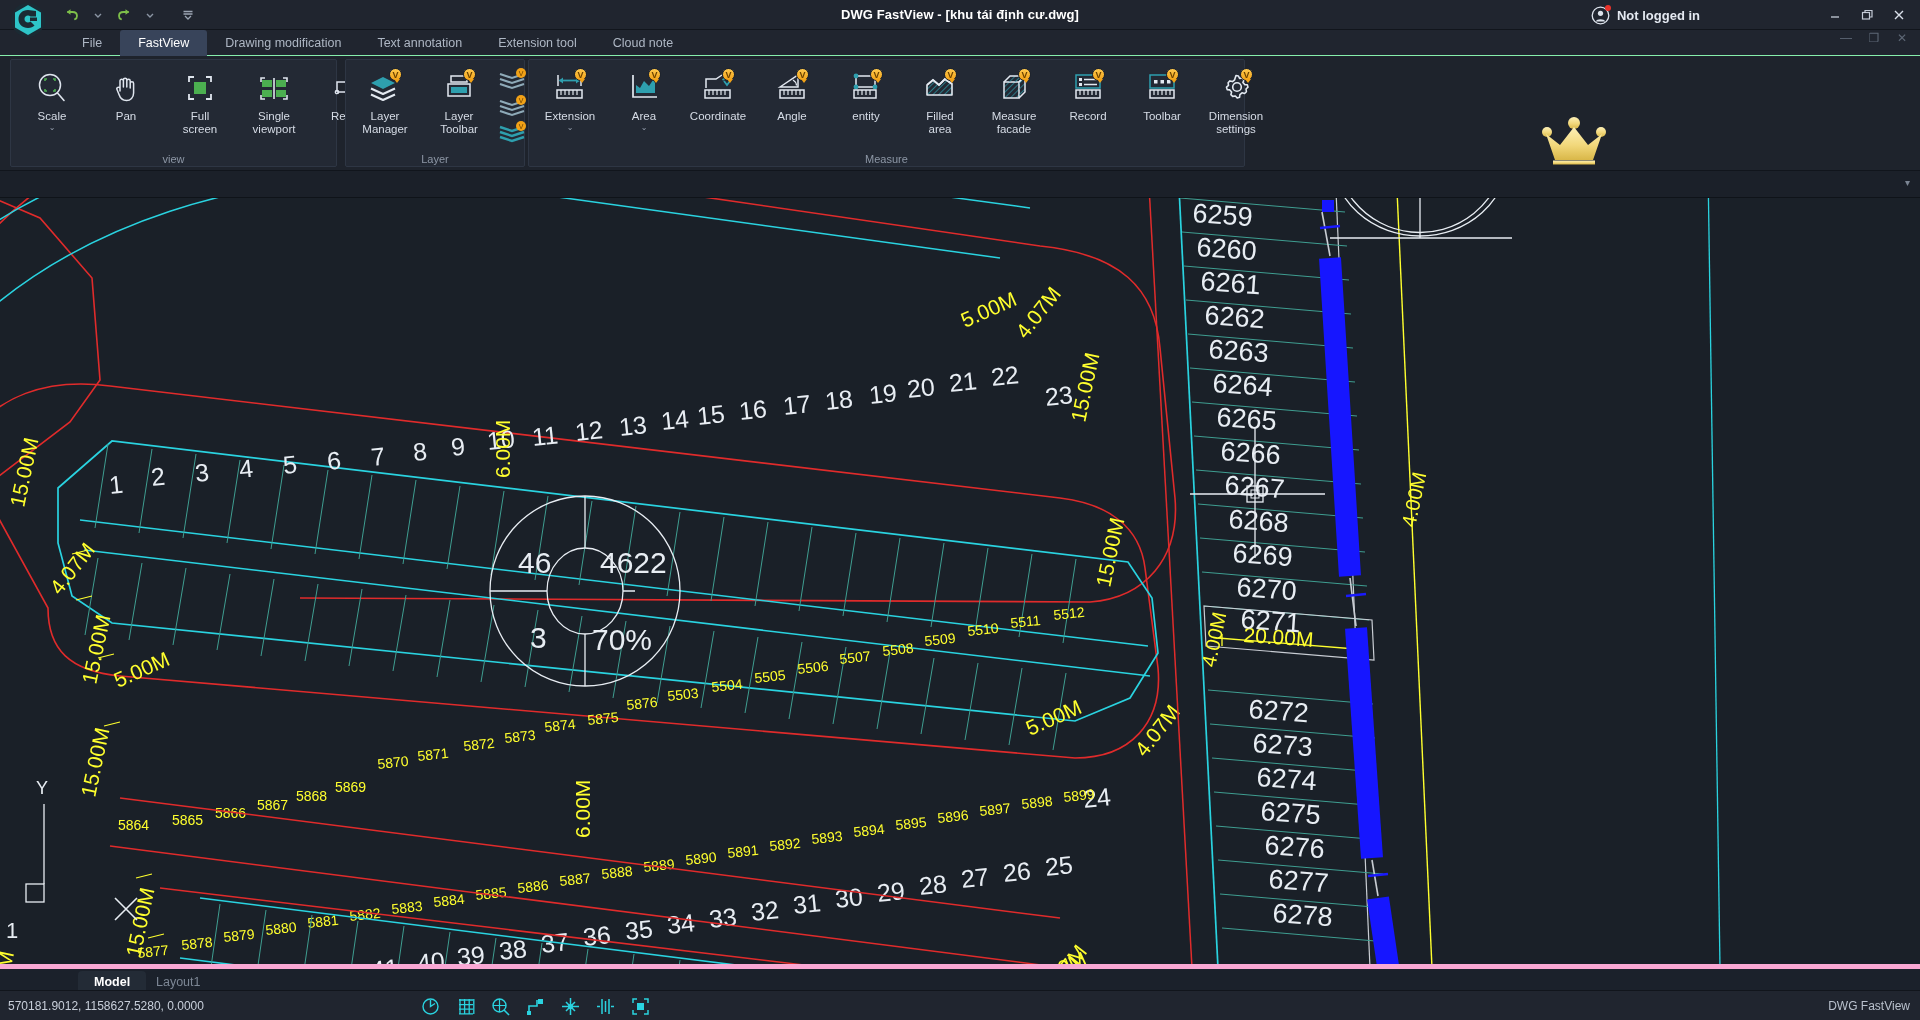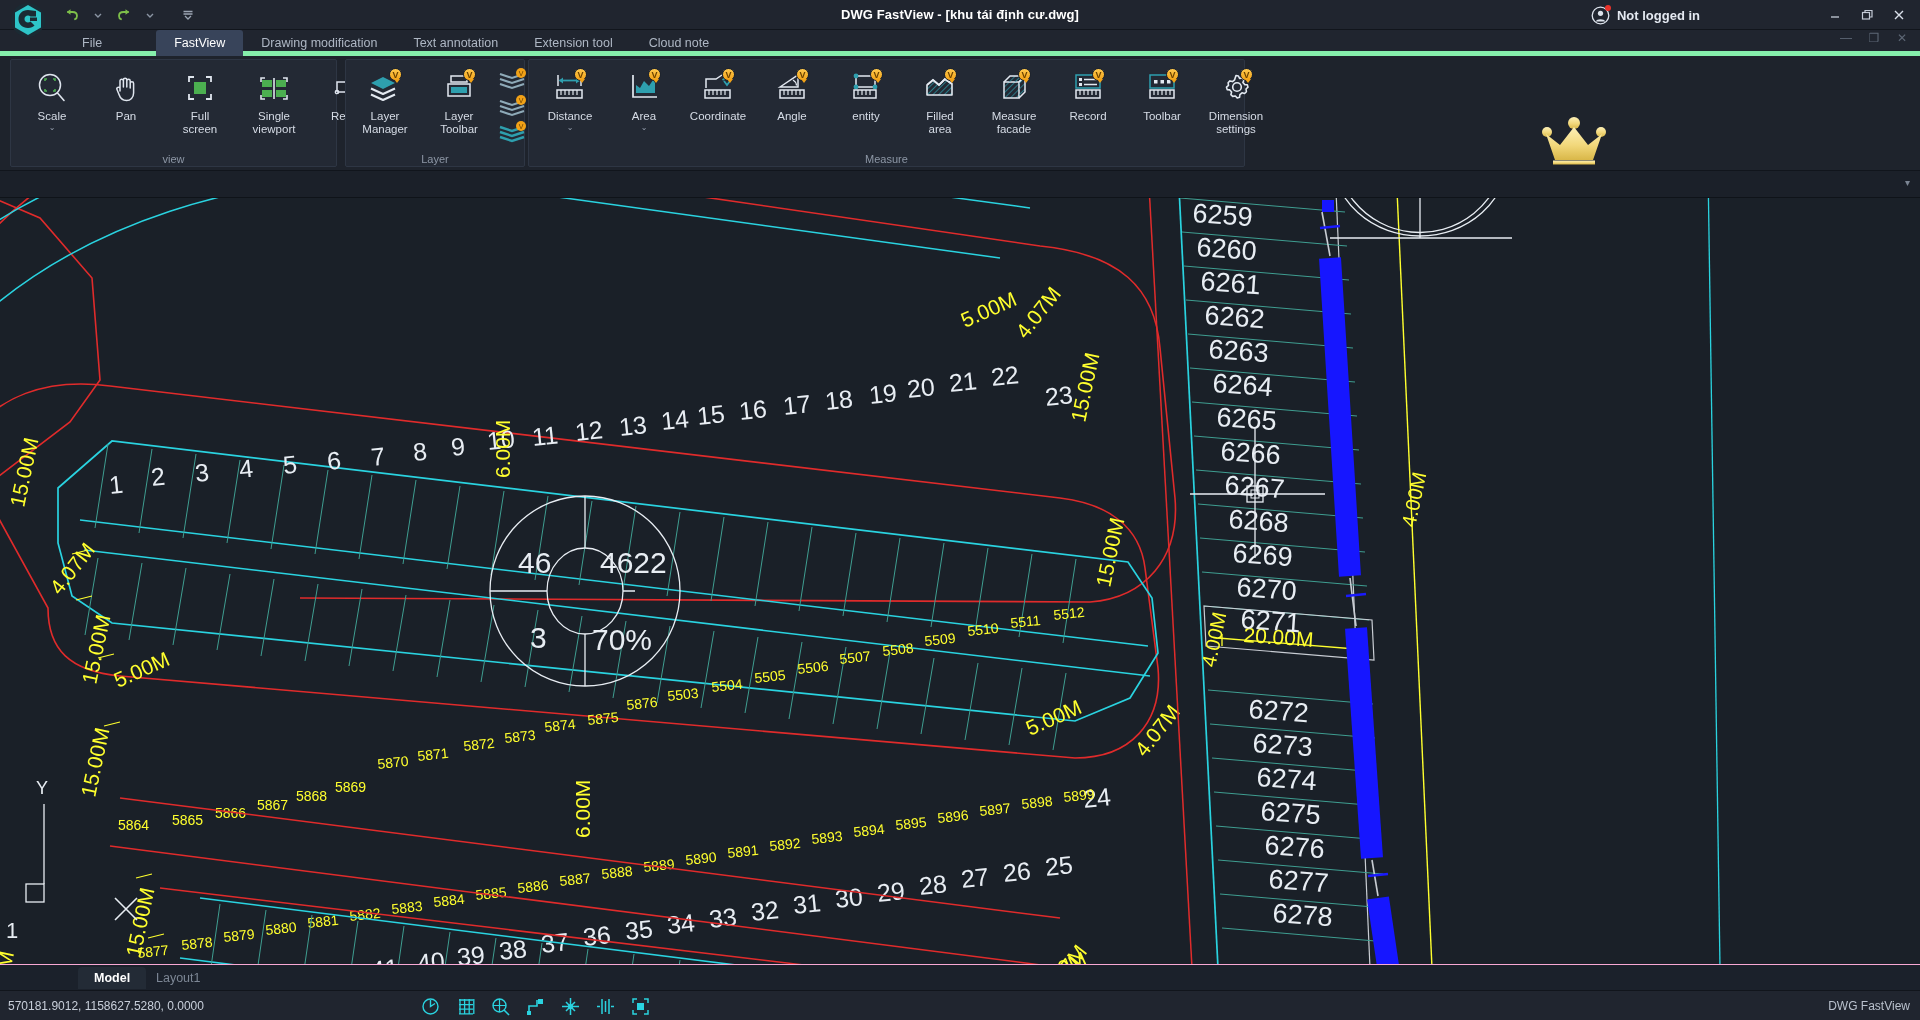--- a/index.html
+++ b/index.html
@@ -52,32 +52,32 @@
   }
   .wc {
     width: 30px; height: 26px; display: flex; align-items: center; justify-content: center;
     color: #c5ccd8;
   }
 
   
   .menubar {
     position: absolute; top: 30px; left: 0; width: 1920px; height: 26px;
     background: #20252f;
-    border-bottom: 5px solid #86efac;
+    border-bottom: 1px solid #86efac;
   }
   .menu-items {
     position: absolute; left: 64px; top: 0; height: 26px;
     display: flex; align-items: stretch;
   }
   .menu-item {
     padding: 0 18px; height: 26px; line-height: 26px;
     font-size: 12.5px; color: #aeb7c4; white-space: nowrap;
   }
   .menu-item.active {
-    background: #38445a; color: #ffffff; border-radius: 3px 3px 0 0; margin-left: 36px;
+    background: #38445a; color: #ffffff; border-radius: 3px 3px 0 0;
   }
   .mini-wincontrols {
     position: absolute; right: 8px; top: 1px;
     display: flex; align-items: center; gap: 8px;
   }
   .mwc { color: #5d6775; font-size: 12px; width: 20px; text-align: center; }
 
   
   .ribbon {
     position: absolute; top: 56px; left: 0; width: 1920px; height: 115px;
@@ -168,21 +168,21 @@
   
   .canvas-wrap {
     position: absolute; top: 198px; left: 0; width: 1920px; height: 766px;
     background: #1a2028; overflow: hidden;
   }
   .canvas-svg { position: absolute; top: 0; left: 0; }
 
   
   .modeltabs {
     position: absolute; top: 964px; left: 0; width: 1920px; height: 26px;
-    background: #1b212b; border-top: 1px solid #f9a8d4;
+    background: #1b212b; border-top: 5px solid #f9a8d4;
   }
   .mtab {
     position: absolute; top: 2px; height: 22px; line-height: 22px;
     font-size: 12.5px; padding: 0 16px;
   }
   .mtab.active {
     left: 78px; color: #ffffff; font-weight: bold; background: #232b36;
     border-radius: 4px 4px 0 0;
   }
   .mtab.inactive { left: 140px; color: #7d8795; }
@@ -447,21 +447,21 @@
           <svg width="36" height="34" viewBox="0 0 36 34">
             <path d="M6 4 L6 15 M29 4 L29 15" stroke="#e3e9f1" stroke-width="1.5"></path>
             <path d="M7.5 9.5 L27.5 9.5" stroke="#2e9fae" stroke-width="1.8"></path>
             <path d="M11 6.5 L7 9.5 L11 12.5 Z" fill="#2e9fae"></path>
             <path d="M24 6.5 L28 9.5 L24 12.5 Z" fill="#2e9fae"></path>
             <path d="M5 19 L30 19 L30 27 L5 27 Z" fill="none" stroke="#e3e9f1" stroke-width="1.5"></path>
             <path d="M9 19 L9 24 M13 19 L13 24 M17 19 L17 24 M21 19 L21 24 M25 19 L25 24" stroke="#e3e9f1" stroke-width="1.2"></path>
           </svg>
           <div class="vip-badge">V</div>
         </div>
-        <div class="rib-lbl">Distance</div>
+        <div class="rib-lbl">Extension</div>
         <div class="rib-caret">⌄</div>
       </div>
 
       <div class="rib-btn">
         <div class="rib-ico">
           <svg width="34" height="34" viewBox="0 0 34 34">
             <path d="M6 4 L6 26 L30 26" fill="none" stroke="#e3e9f1" stroke-width="1.7"></path>
             <path d="M9 22 L9 14 L13 17 L17 10 L22 15 L26 9 L28 12 L28 22 Z" fill="#2e9fae"></path>
           </svg>
           <div class="vip-badge">V</div>

